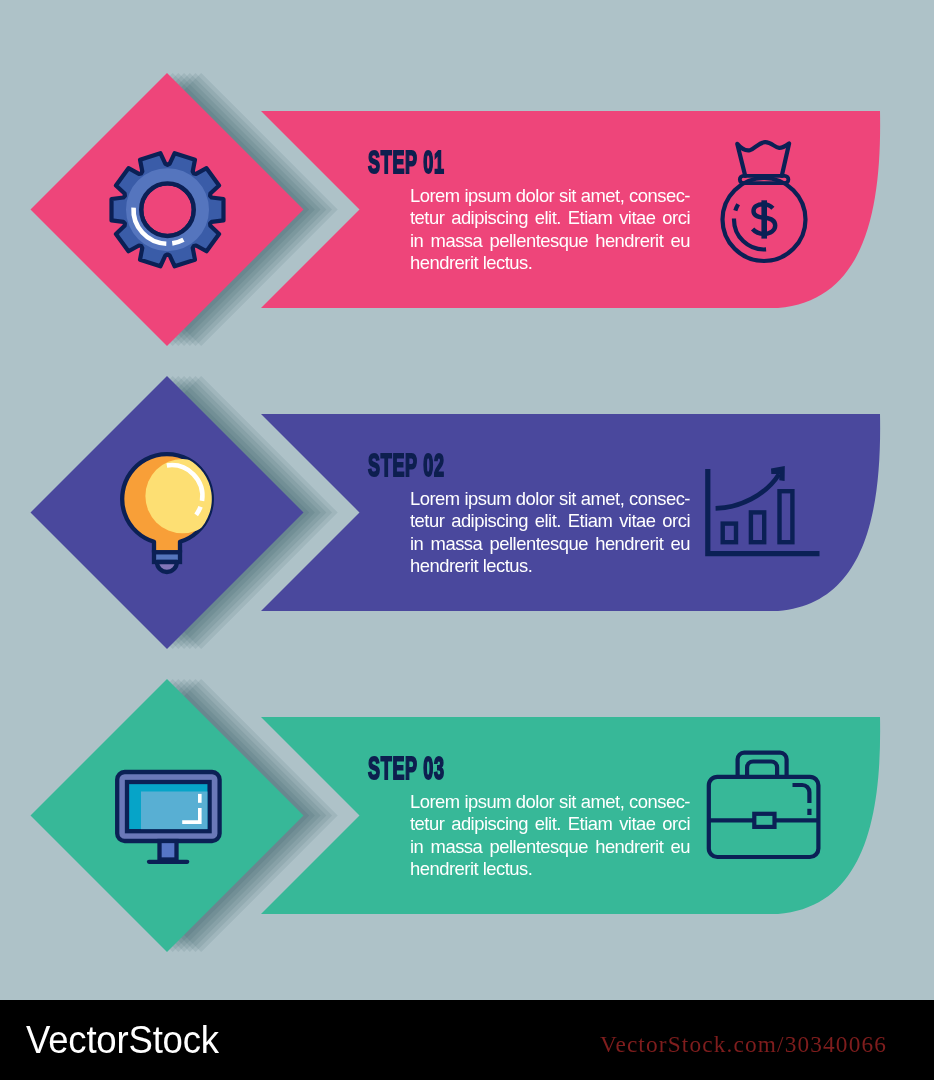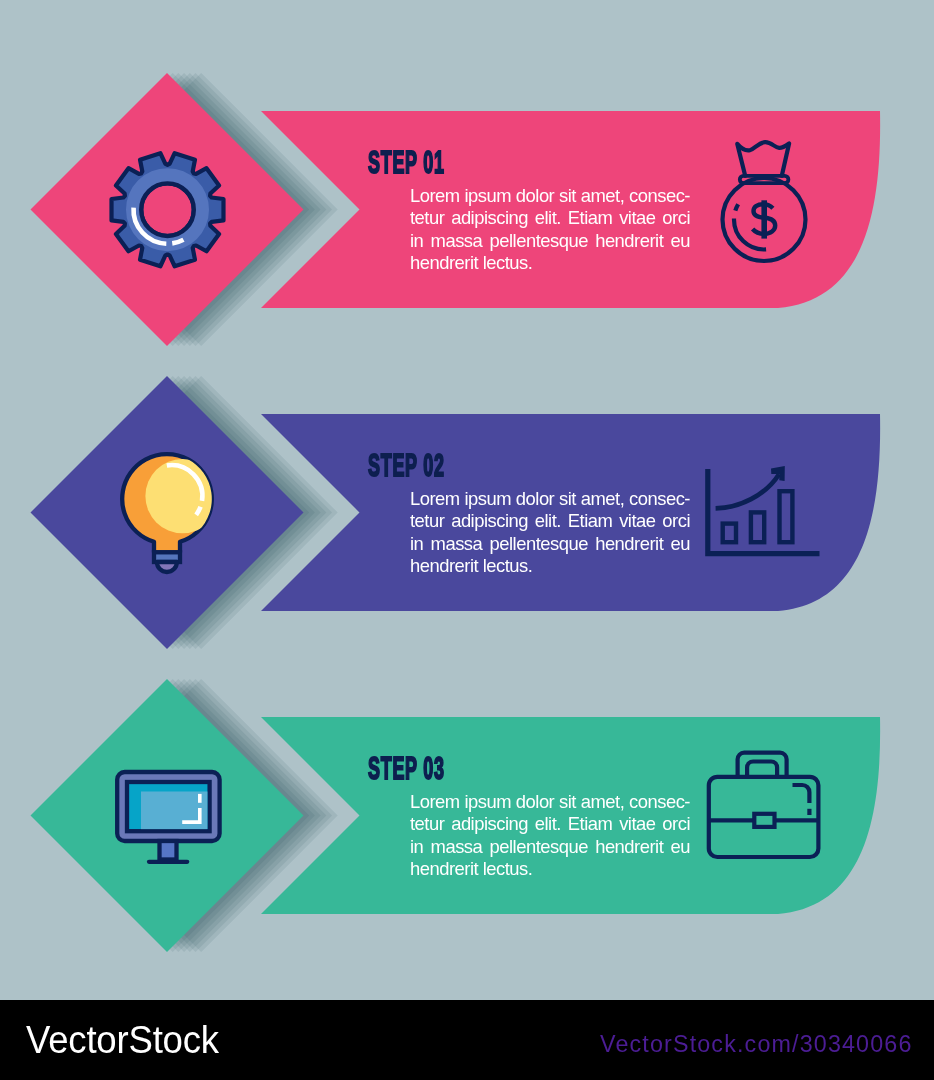--- a/index.html
+++ b/index.html
@@ -130,14 +130,14 @@
 <div class="step-line" style="left:366px;top:512px">tetur adipiscing elit. Etiam vitae orci</div>
 <div class="step-line" style="left:366px;top:535px">in massa pellentesque hendrerit eu</div>
 <div class="step-line last" style="left:366px;top:557px">hendrerit lectus.</div>
 <div class="step-title" style="left:368px;top:753px">STEP 03</div>
 <div class="step-line" style="left:366px;top:793px">Lorem ipsum dolor sit amet, consec-</div>
 <div class="step-line" style="left:366px;top:815px">tetur adipiscing elit. Etiam vitae orci</div>
 <div class="step-line" style="left:366px;top:838px">in massa pellentesque hendrerit eu</div>
 <div class="step-line last" style="left:366px;top:860px">hendrerit lectus.</div>
 <div class="footer-bar" style="background: rgb(0, 0, 0);"></div>
 <div class="footer-brand" style="color: rgb(255, 255, 255);">VectorStock</div>
-<div class="footer-url" style="color: #4c1d95;">VectorStock.com/30340066</div>
+<div class="footer-url" style="color: #7f1d1d; font-family: Liberation Serif, serif;">VectorStock.com/30340066</div>
 </div>
 
 </body></html>

